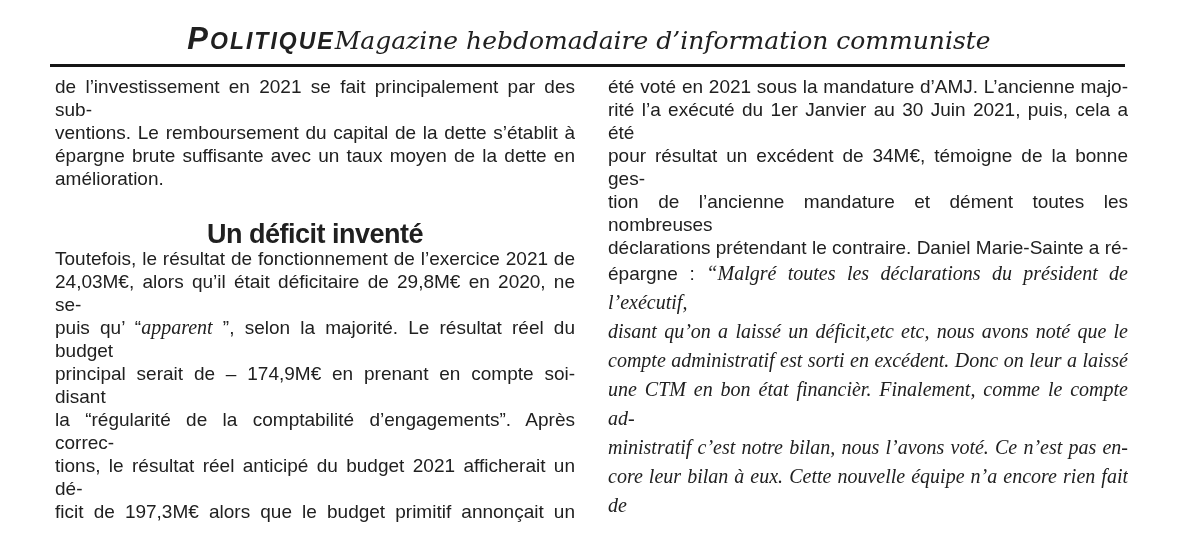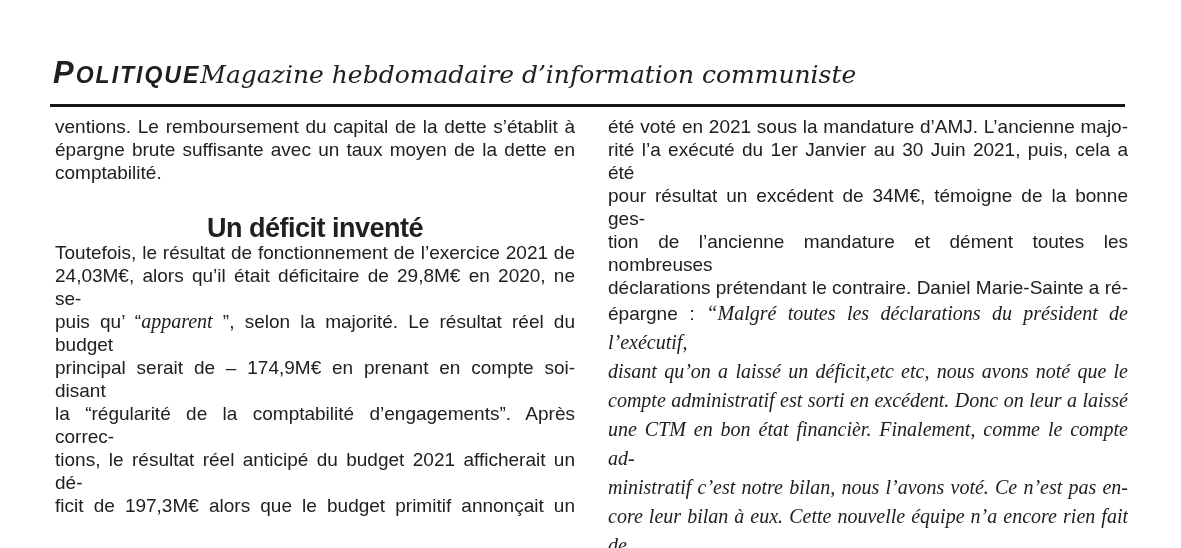--- a/index.html
+++ b/index.html
@@ -5,27 +5,27 @@
   html, body { margin: 0; padding: 0; }
   body {
     width: 1181px; height: 548px;
     background: #ffffff;
     color: #202020;
     font-family: "Liberation Sans", sans-serif;
     overflow: hidden;
   }
   .masthead {
     display: flex;
-    justify-content: flex-start;
+    justify-content: center;
     align-items: flex-end;
     margin: 0 56px 0 50px;
-    height: 107px;
+    height: 67px;
     border-bottom: 3px solid #161616;
     box-sizing: border-box;
-    padding-bottom: 17px;
+    padding-bottom: 11px;
   }
   .masthead-title {
     font-weight: bold;
     font-style: italic;
     font-size: 23px;
     letter-spacing: 2px;
     line-height: 0.95;
     padding-left: 3px;
     white-space: nowrap;
   }
@@ -71,23 +71,24 @@
 
 <div class="page">
   <header class="masthead">
     <div class="masthead-title">POLITIQUE</div>
     <div class="masthead-tagline">Magazine hebdomadaire d’information communiste</div>
   </header>
 
   <main class="columns">
     <section class="column">
       <div>
+          <div class="line"><span>de l’investissement en 2021 se fait principalement par des sub-</span></div>
           <div class="line"><span>ventions.  Le remboursement du capital de la dette s’établit à</span></div>
           <div class="line"><span>épargne brute suffisante avec un taux moyen de la dette en</span></div>
-          <div class="line align-left"><span>comptabilité.</span></div>
+          <div class="line align-left"><span>amélioration.</span></div>
         </div>
       <h2 class="heading">Un déficit inventé</h2>
       <div>
           <div class="line"><span>Toutefois, le résultat de fonctionnement de l’exercice 2021 de</span></div>
           <div class="line"><span>24,03M€, alors qu’il était déficitaire de 29,8M€ en 2020, ne se-</span></div>
           <div class="line"><span>puis qu’ “</span><span class="it">apparent</span><span> ”, selon la majorité. Le résultat réel du budget</span></div>
           <div class="line"><span>principal serait de – 174,9M€ en prenant en compte soi-disant</span></div>
           <div class="line"><span>la “régularité de la comptabilité d’engagements”. Après correc-</span></div>
           <div class="line"><span>tions, le résultat réel anticipé du budget 2021 afficherait un dé-</span></div>
           <div class="line"><span>ficit de 197,3M€ alors que le budget primitif annonçait un</span></div>

